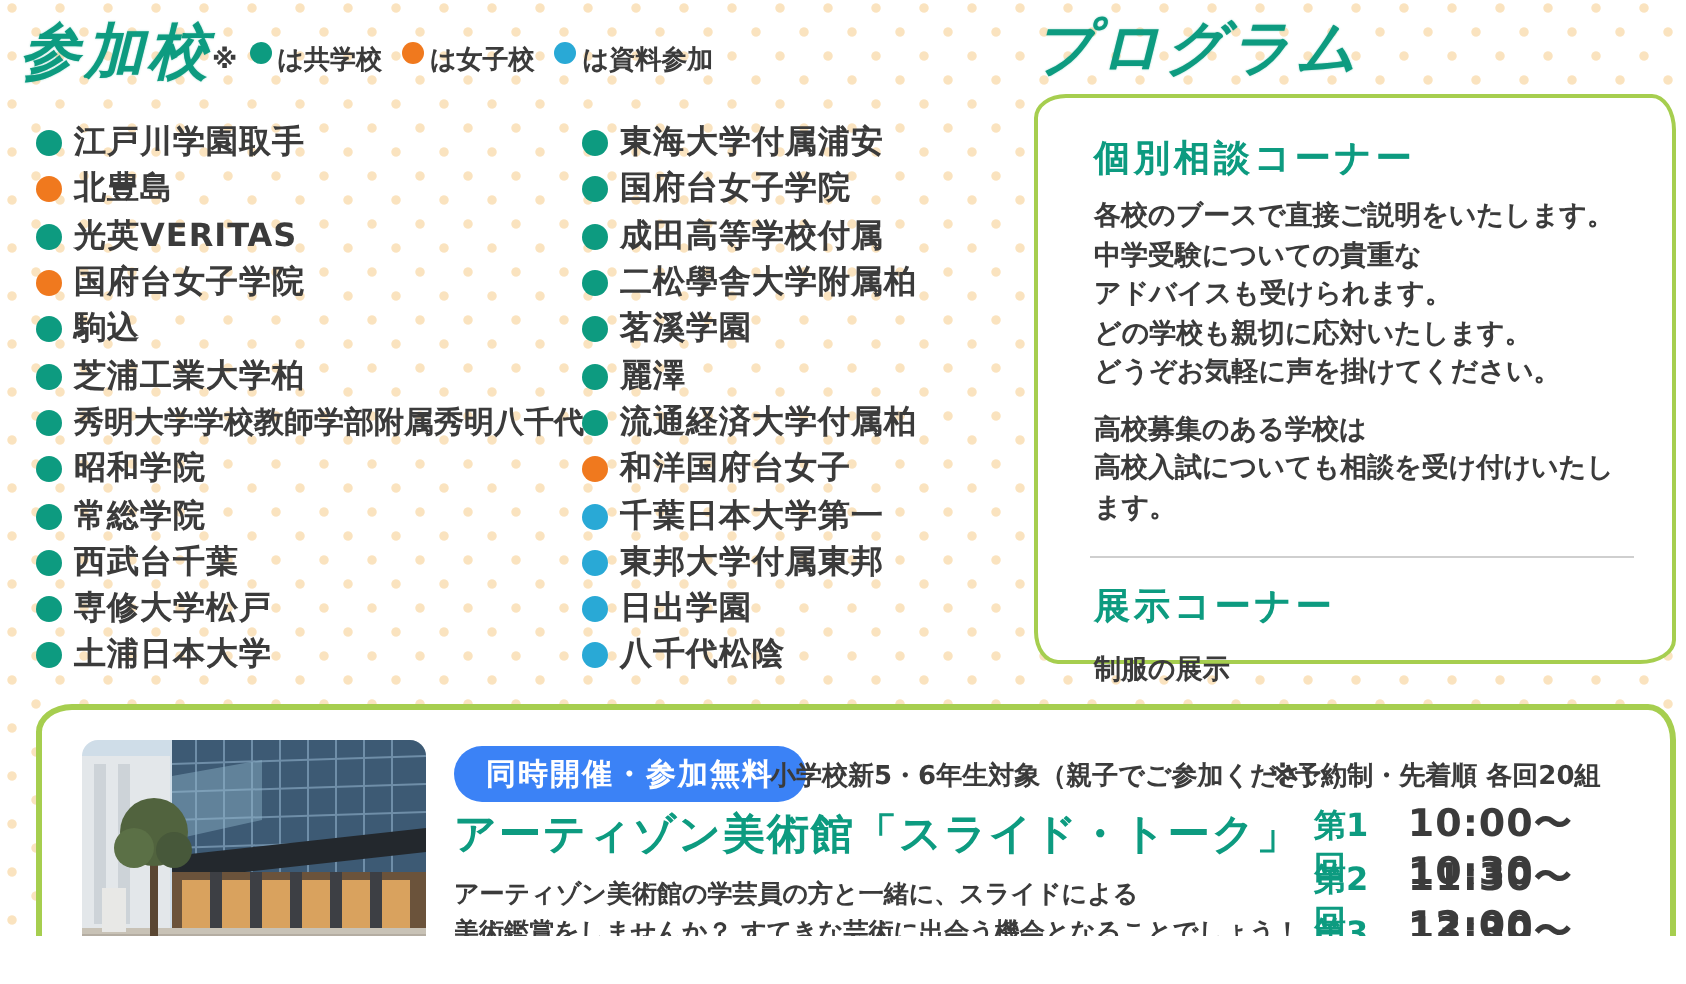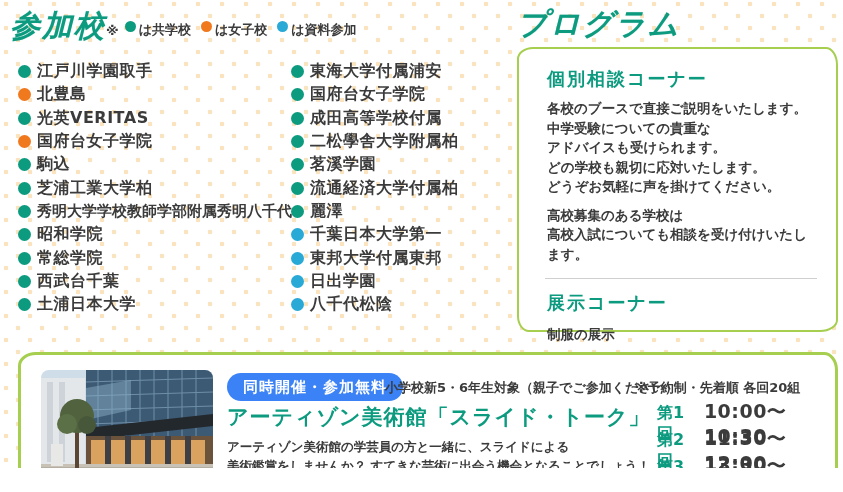--- a/index.html
+++ b/index.html
@@ -147,20 +147,24 @@
     <li>
         <span class="bullet" data-type="coed"></span>
         <span>常総学院</span>
       </li>
     <li>
         <span class="bullet" data-type="coed"></span>
         <span>西武台千葉</span>
       </li>
     <li>
         <span class="bullet" data-type="coed"></span>
+        <span>専修大学松戸</span>
+      </li>
+    <li>
+        <span class="bullet" data-type="coed"></span>
         <span>土浦日本大学</span>
       </li>
   </ul>
 
   <ul class="school-col c2">
     <li>
         <span class="bullet" data-type="coed"></span>
         <span>東海大学付属浦安</span>
       </li>
     <li>
@@ -174,25 +178,29 @@
     <li>
         <span class="bullet" data-type="coed"></span>
         <span>二松學舎大学附属柏</span>
       </li>
     <li>
         <span class="bullet" data-type="coed"></span>
         <span>茗溪学園</span>
       </li>
     <li>
         <span class="bullet" data-type="coed"></span>
+        <span>麗澤</span>
+      </li>
+    <li>
+        <span class="bullet" data-type="coed"></span>
         <span>流通経済大学付属柏</span>
       </li>
     <li>
-        <span class="bullet" data-type="coed"></span>
-        <span>麗澤</span>
+        <span class="bullet" data-type="girls"></span>
+        <span>和洋国府台女子</span>
       </li>
     <li>
         <span class="bullet" data-type="doc"></span>
         <span>千葉日本大学第一</span>
       </li>
     <li>
         <span class="bullet" data-type="doc"></span>
         <span>東邦大学付属東邦</span>
       </li>
     <li>

